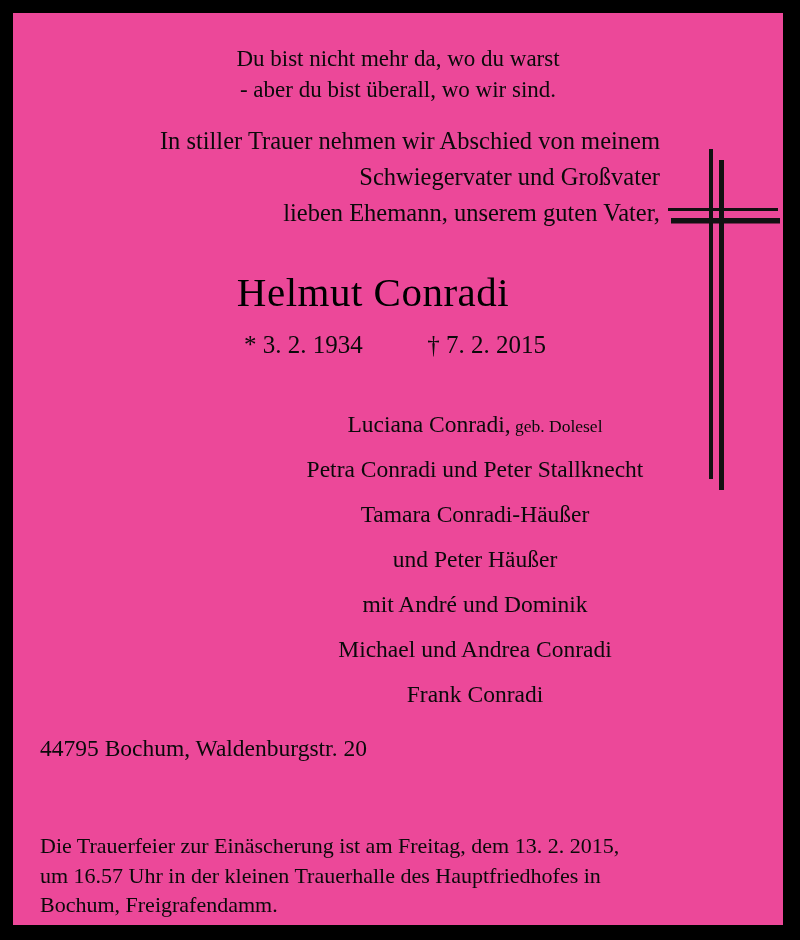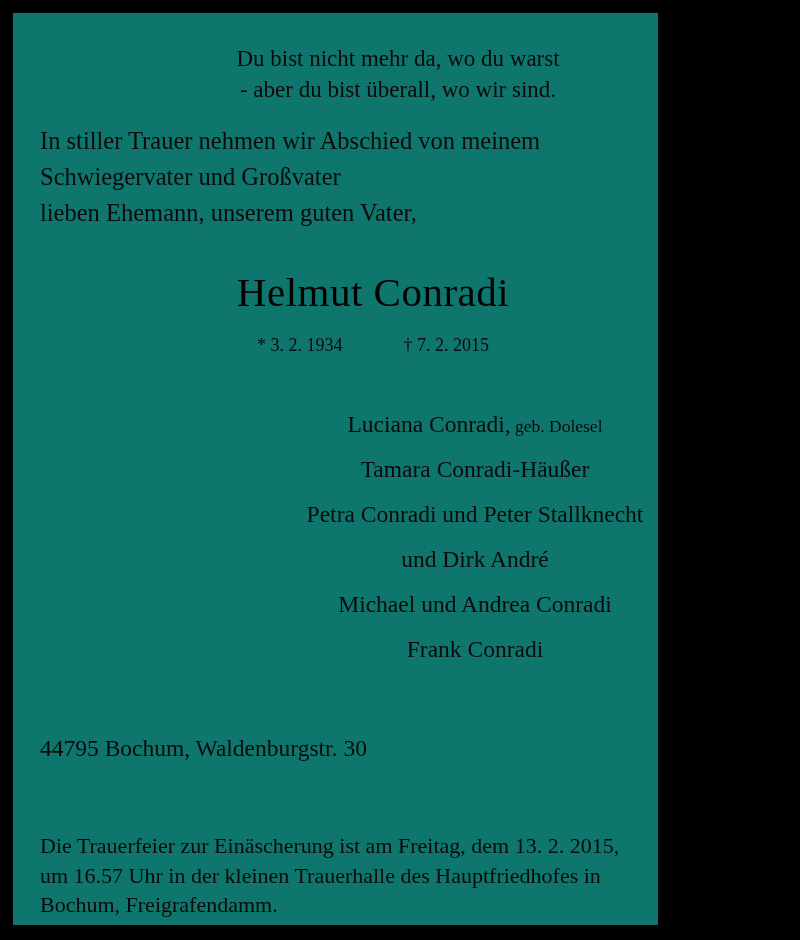--- a/index.html
+++ b/index.html
@@ -21,23 +21,23 @@
     background: #000000;
     box-sizing: border-box;
     overflow: hidden;
   }
 
   
   .card {
     position: absolute;
     left: 13px;
     top: 13px;
-    width: 645px;
+    width: 770px;
     height: 912px;
-    background: #0f766e;
+    background: #ec4899;
     box-sizing: border-box;
     overflow: hidden;
   }
 
   
   .verse {
     position: absolute;
     left: 0;
     top: 30px;
     width: 770px;
@@ -53,20 +53,21 @@
 
   
   .intro {
     position: absolute;
     left: 27px;
     top: 110px;
     width: 620px;
     font-size: 24.5px;
     line-height: 36px;
     color: #0a0a0a;
+    text-align: right;
   }
   .intro .intro-line {
     display: block;
     white-space: pre;
   }
 
   
   .deceased-name {
     position: absolute;
     left: 0;
@@ -80,23 +81,24 @@
     white-space: pre;
   }
 
   
   .dates {
     position: absolute;
     left: 0;
     top: 316px;
     width: 720px;
     text-align: center;
-    font-size: 18px;
+    font-size: 25px;
     line-height: 32px;
     color: #0a0a0a;
+    padding-left: 22px;
   }
   .dates .date-birth,
   .dates .date-death {
     display: inline-block;
     white-space: pre;
   }
   .dates .date-gap {
     display: inline-block;
     width: 52px;
   }
@@ -192,28 +194,29 @@
     <div class="deceased-name">Helmut Conradi</div>
 
     <div class="dates">
       <span class="date-birth">* 3. 2. 1934</span>
       <span class="date-gap"></span>
       <span class="date-death">† 7. 2. 2015</span>
     </div>
 
     <div class="mourners">
       <span class="mourner-line"><span>Luciana Conradi,</span><span class="suffix"> geb. Dolesel</span></span>
+      <span class="mourner-line"><span>Petra Conradi und Peter Stallknecht</span><span class="suffix"></span></span>
       <span class="mourner-line"><span>Tamara Conradi-Häußer</span><span class="suffix"></span></span>
-      <span class="mourner-line"><span>Petra Conradi und Peter Stallknecht</span><span class="suffix"></span></span>
-      <span class="mourner-line"><span>und Dirk André</span><span class="suffix"></span></span>
+      <span class="mourner-line"><span>und Peter Häußer</span><span class="suffix"></span></span>
+      <span class="mourner-line"><span>mit André und Dominik</span><span class="suffix"></span></span>
       <span class="mourner-line"><span>Michael und Andrea Conradi</span><span class="suffix"></span></span>
       <span class="mourner-line"><span>Frank Conradi</span><span class="suffix"></span></span>
     </div>
 
-    <div class="address">44795 Bochum, Waldenburgstr. 30</div>
+    <div class="address">44795 Bochum, Waldenburgstr. 20</div>
 
     <div class="funeral">
       <span class="funeral-line">Die Trauerfeier zur Einäscherung ist am Freitag, dem 13. 2. 2015,</span>
       <span class="funeral-line">um 16.57 Uhr in der kleinen Trauerhalle des Hauptfriedhofes in</span>
       <span class="funeral-line">Bochum, Freigrafendamm.</span>
       <span class="funeral-line">auf hoher See.</span>
     </div>
 
   </div>
 </div>

